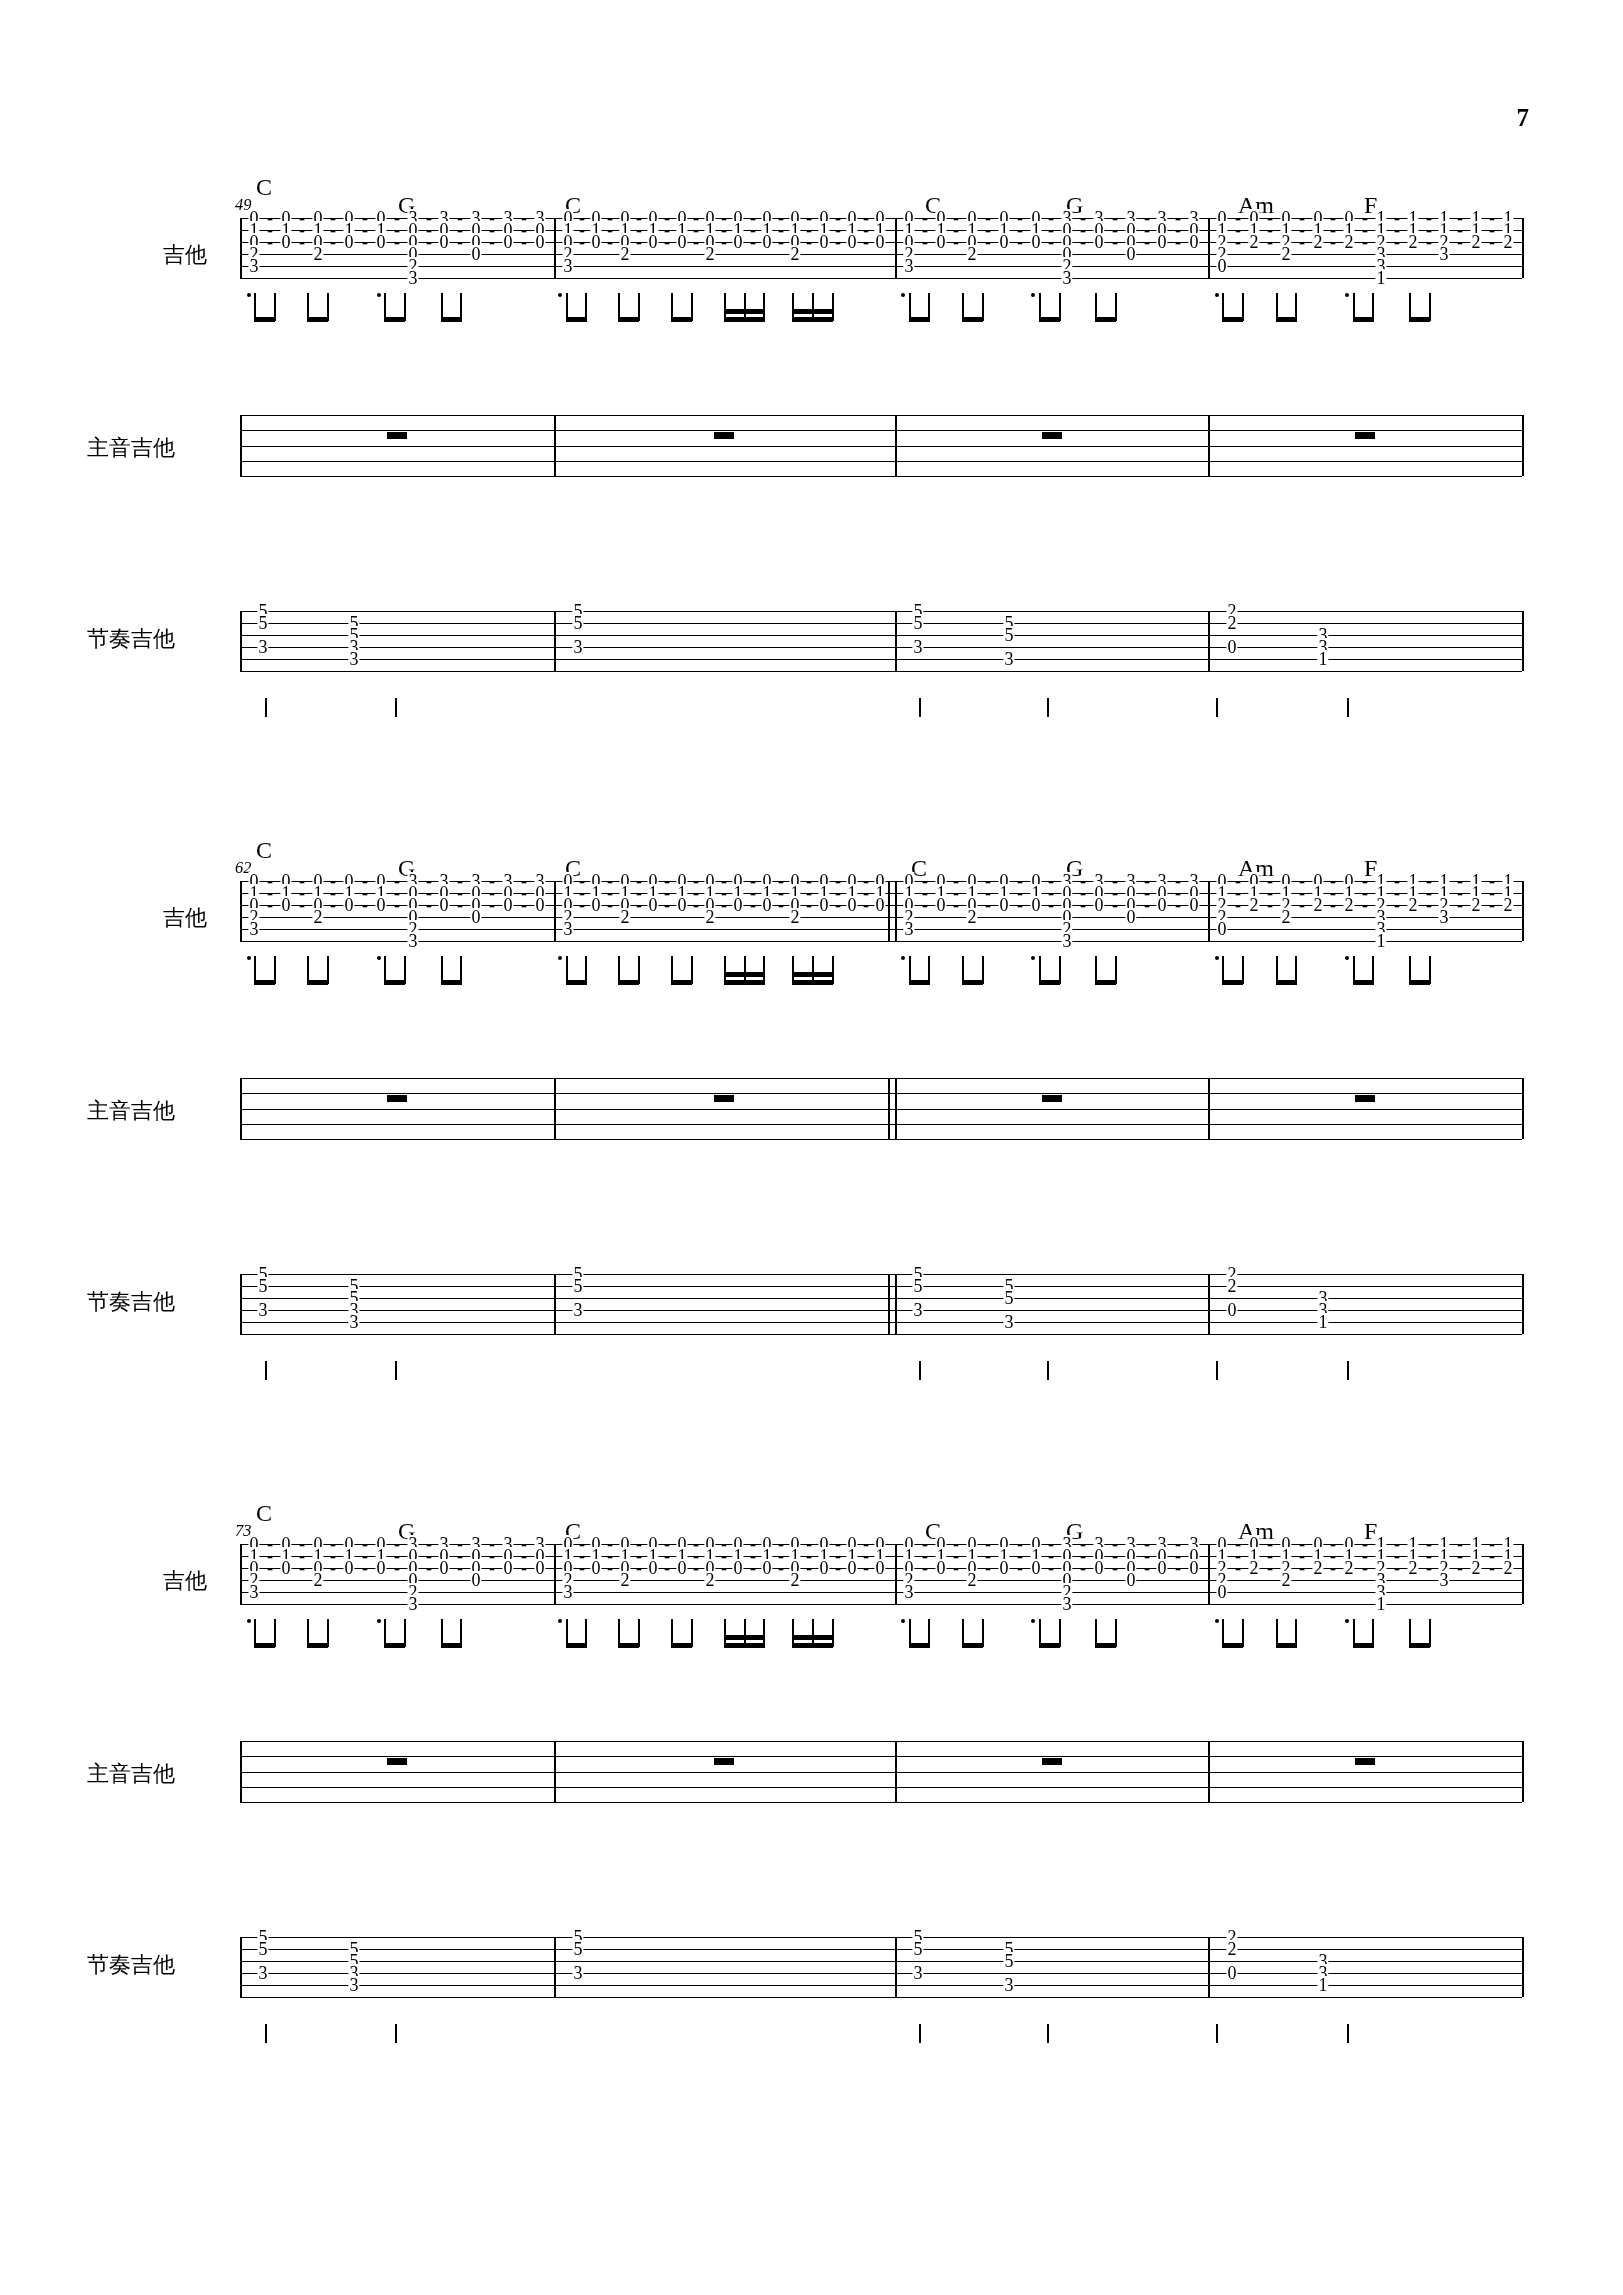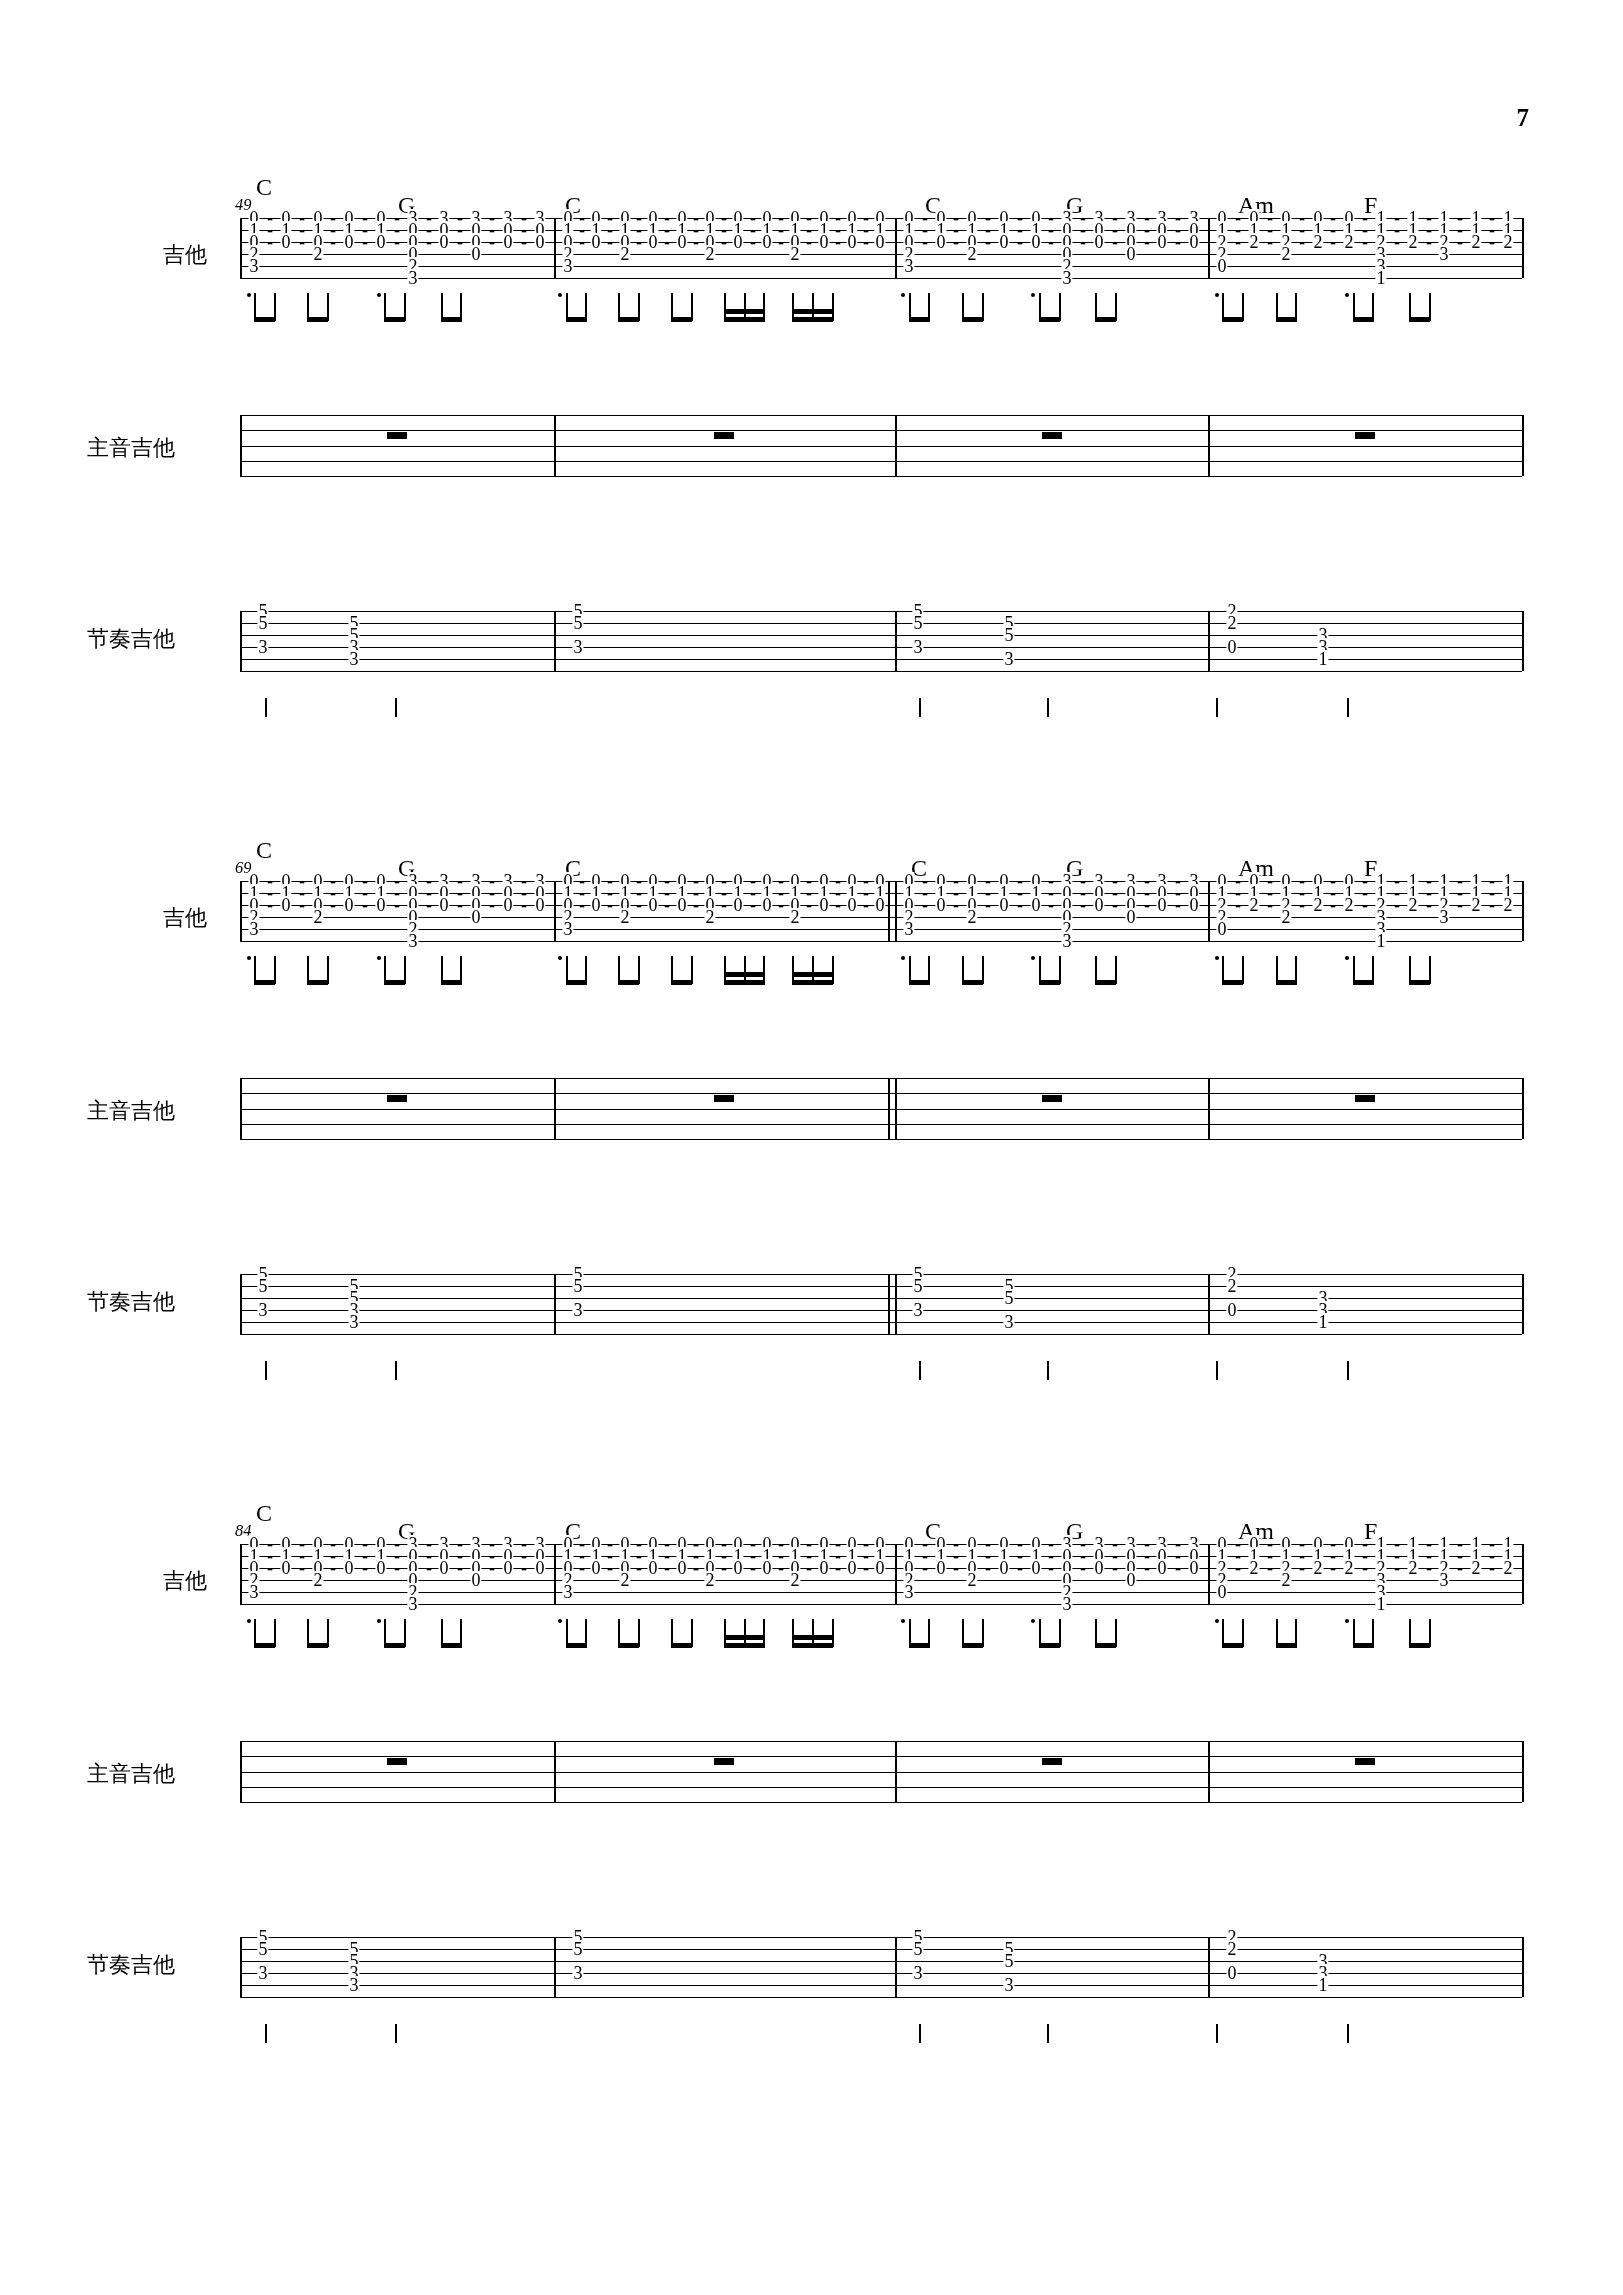--- a/index.html
+++ b/index.html
@@ -557,21 +557,21 @@
         <div class="tabnum" style="left: 1323px; top: 467px;">3</div>
         <div class="tabnum" style="left: 1323px; top: 479px;">1</div>
         <div class="tick" style="left: 265px; top: 518px;"></div>
         <div class="tick" style="left: 395px; top: 518px;"></div>
         <div class="tick" style="left: 919px; top: 518px;"></div>
         <div class="tick" style="left: 1047px; top: 518px;"></div>
         <div class="tick" style="left: 1216px; top: 518px;"></div>
         <div class="tick" style="left: 1347px; top: 518px;"></div>
       </div>
       <div class="system" style="top: 843px;">
-        <div class="measure-number" style="left: 235px; top: 15.3px;">69</div>
+        <div class="measure-number" style="left: 235px; top: 15.3px;">62</div>
         <div class="chord" style="left: 256px; top: -6.5px;">C</div>
         <div class="chord" style="left: 398px; top: 12px;">G</div>
         <div class="chord" style="left: 565px; top: 12px;">C</div>
         <div class="chord" style="left: 911px; top: 12px;">C</div>
         <div class="chord" style="left: 1066px; top: 12px;">G</div>
         <div class="chord" style="left: 1238px; top: 12px;">Am</div>
         <div class="chord" style="left: 1364px; top: 12px;">F</div>
         <div class="tabstaff" style="left: 240px; top: 38px; width: 1282px; height: 60px; border-top: none;">
           <div class="ln" style="top: 0px;"></div>
           <div class="ln" style="top: 12px;"></div>
@@ -971,21 +971,21 @@
         <div class="tabnum" style="left: 1323px; top: 467px;">3</div>
         <div class="tabnum" style="left: 1323px; top: 479px;">1</div>
         <div class="tick" style="left: 265px; top: 518px;"></div>
         <div class="tick" style="left: 395px; top: 518px;"></div>
         <div class="tick" style="left: 919px; top: 518px;"></div>
         <div class="tick" style="left: 1047px; top: 518px;"></div>
         <div class="tick" style="left: 1216px; top: 518px;"></div>
         <div class="tick" style="left: 1347px; top: 518px;"></div>
       </div>
       <div class="system" style="top: 1506px;">
-        <div class="measure-number" style="left: 235px; top: 15.3px;">84</div>
+        <div class="measure-number" style="left: 235px; top: 15.3px;">73</div>
         <div class="chord" style="left: 256px; top: -6.5px;">C</div>
         <div class="chord" style="left: 398px; top: 12px;">G</div>
         <div class="chord" style="left: 565px; top: 12px;">C</div>
         <div class="chord" style="left: 925px; top: 12px;">C</div>
         <div class="chord" style="left: 1066px; top: 12px;">G</div>
         <div class="chord" style="left: 1238px; top: 12px;">Am</div>
         <div class="chord" style="left: 1364px; top: 12px;">F</div>
         <div class="tabstaff" style="left: 240px; top: 38px; width: 1282px; height: 60px; border-top: none;">
           <div class="ln" style="top: 0px;"></div>
           <div class="ln" style="top: 12px;"></div>

